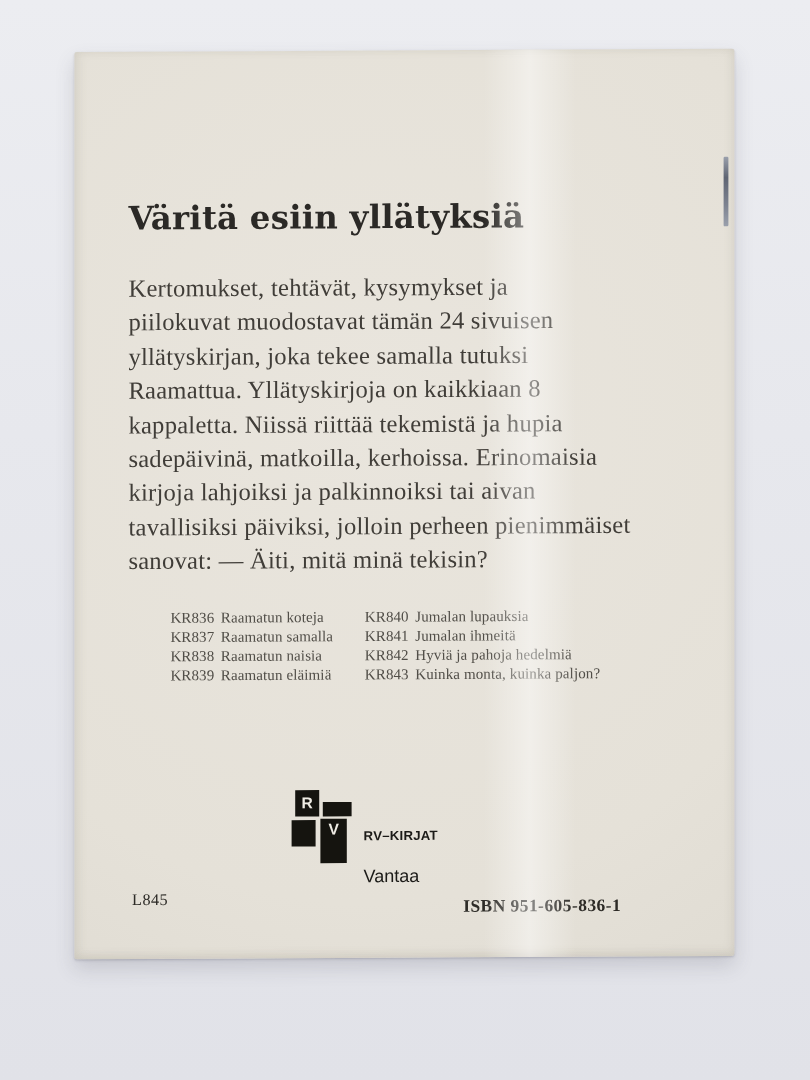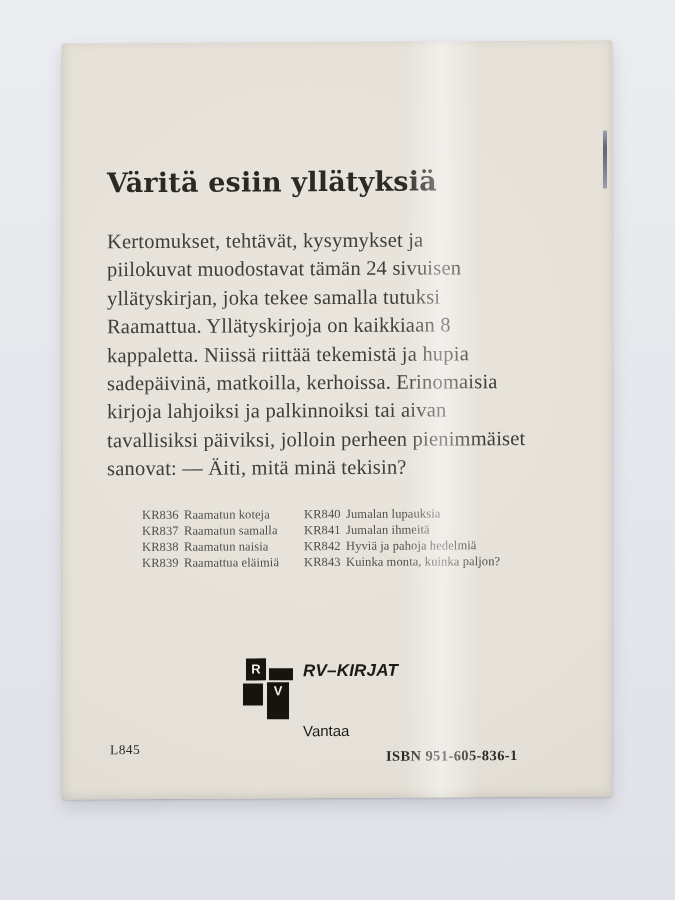--- a/index.html
+++ b/index.html
@@ -68,23 +68,23 @@
   .blk-bl{left:181px;top:641px;width:20px;height:22px;}
   .blk-vbar{left:205px;top:640px;width:22px;height:37px;}
   .logo .letter{
     position:absolute;color:#efece4;
     font-family:"Liberation Sans",sans-serif;font-weight:bold;font-size:13px;
     width:100%;text-align:center;
   }
   .blk-r .letter{top:3px;}
   .blk-vbar .letter{top:1px;}
   .pub-name{
-    position:absolute;left:241px;top:619px;
-    font-family:"Liberation Sans",sans-serif;font-weight:bold;font-style:italic;
-    font-size:17px;letter-spacing:.2px;color:#1b1a17;
+    position:absolute;left:241px;top:649px;
+    font-family:"Liberation Sans",sans-serif;font-weight:bold;
+    font-size:11px;letter-spacing:.2px;color:#1b1a17;
   }
   .pub-city{
     position:absolute;left:241px;top:680px;
     font-family:"Liberation Sans",sans-serif;
     font-size:15px;color:#1b1a17;
   }
   .print-code{
     position:absolute;left:48px;top:699px;
     font-weight:normal;font-size:13.5px;letter-spacing:.4px;color:#2d2b27;
   }
@@ -114,21 +114,21 @@
       <div>tavallisiksi päiviksi, jolloin perheen pienimmäiset</div>
       <div>sanovat: — Äiti, mitä minä tekisin?</div>
     </div>
 
 
     <div class="booklist">
       <div class="col left">
         <div><span class="code">KR836</span><span>Raamatun koteja</span></div>
         <div><span class="code">KR837</span><span>Raamatun samalla</span></div>
         <div><span class="code">KR838</span><span>Raamatun naisia</span></div>
-        <div><span class="code">KR839</span><span>Raamattua eläimiä</span></div>
+        <div><span class="code">KR839</span><span>Raamatun eläimiä</span></div>
       </div>
       <div class="col right">
         <div><span class="code">KR840</span><span>Jumalan lupauksia</span></div>
         <div><span class="code">KR841</span><span>Jumalan ihmeitä</span></div>
         <div><span class="code">KR842</span><span>Hyviä ja pahoja hedelmiä</span></div>
         <div><span class="code">KR843</span><span>Kuinka monta, kuinka paljon?</span></div>
       </div>
     </div>
 
     <div class="logo">

